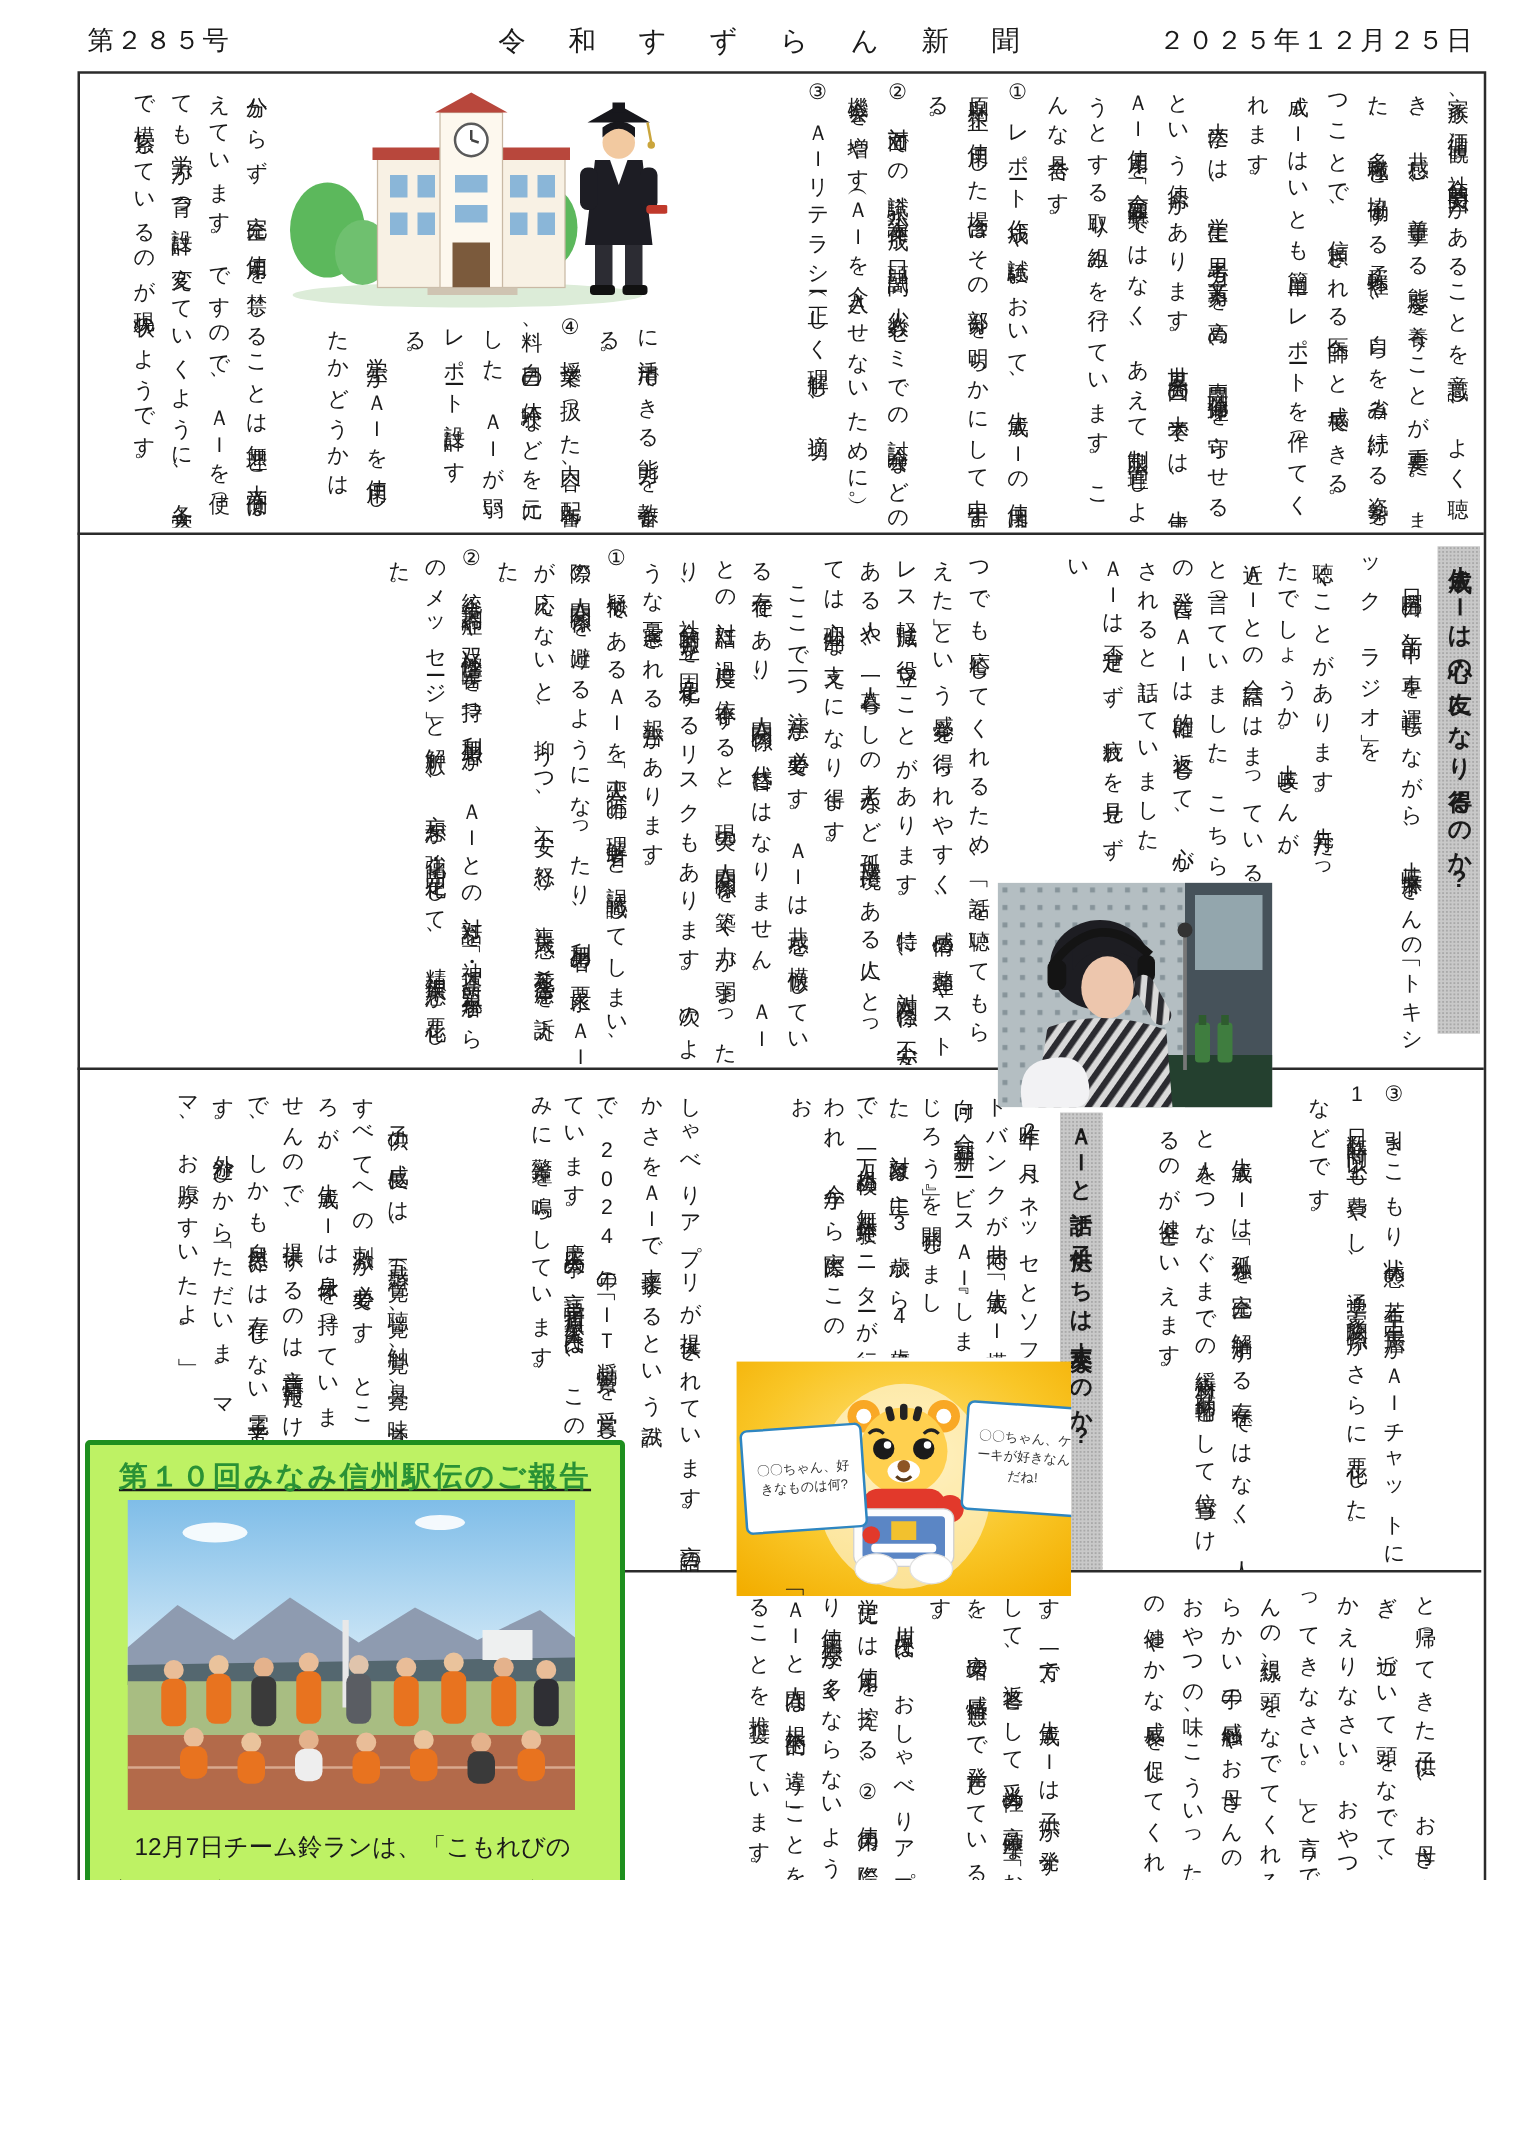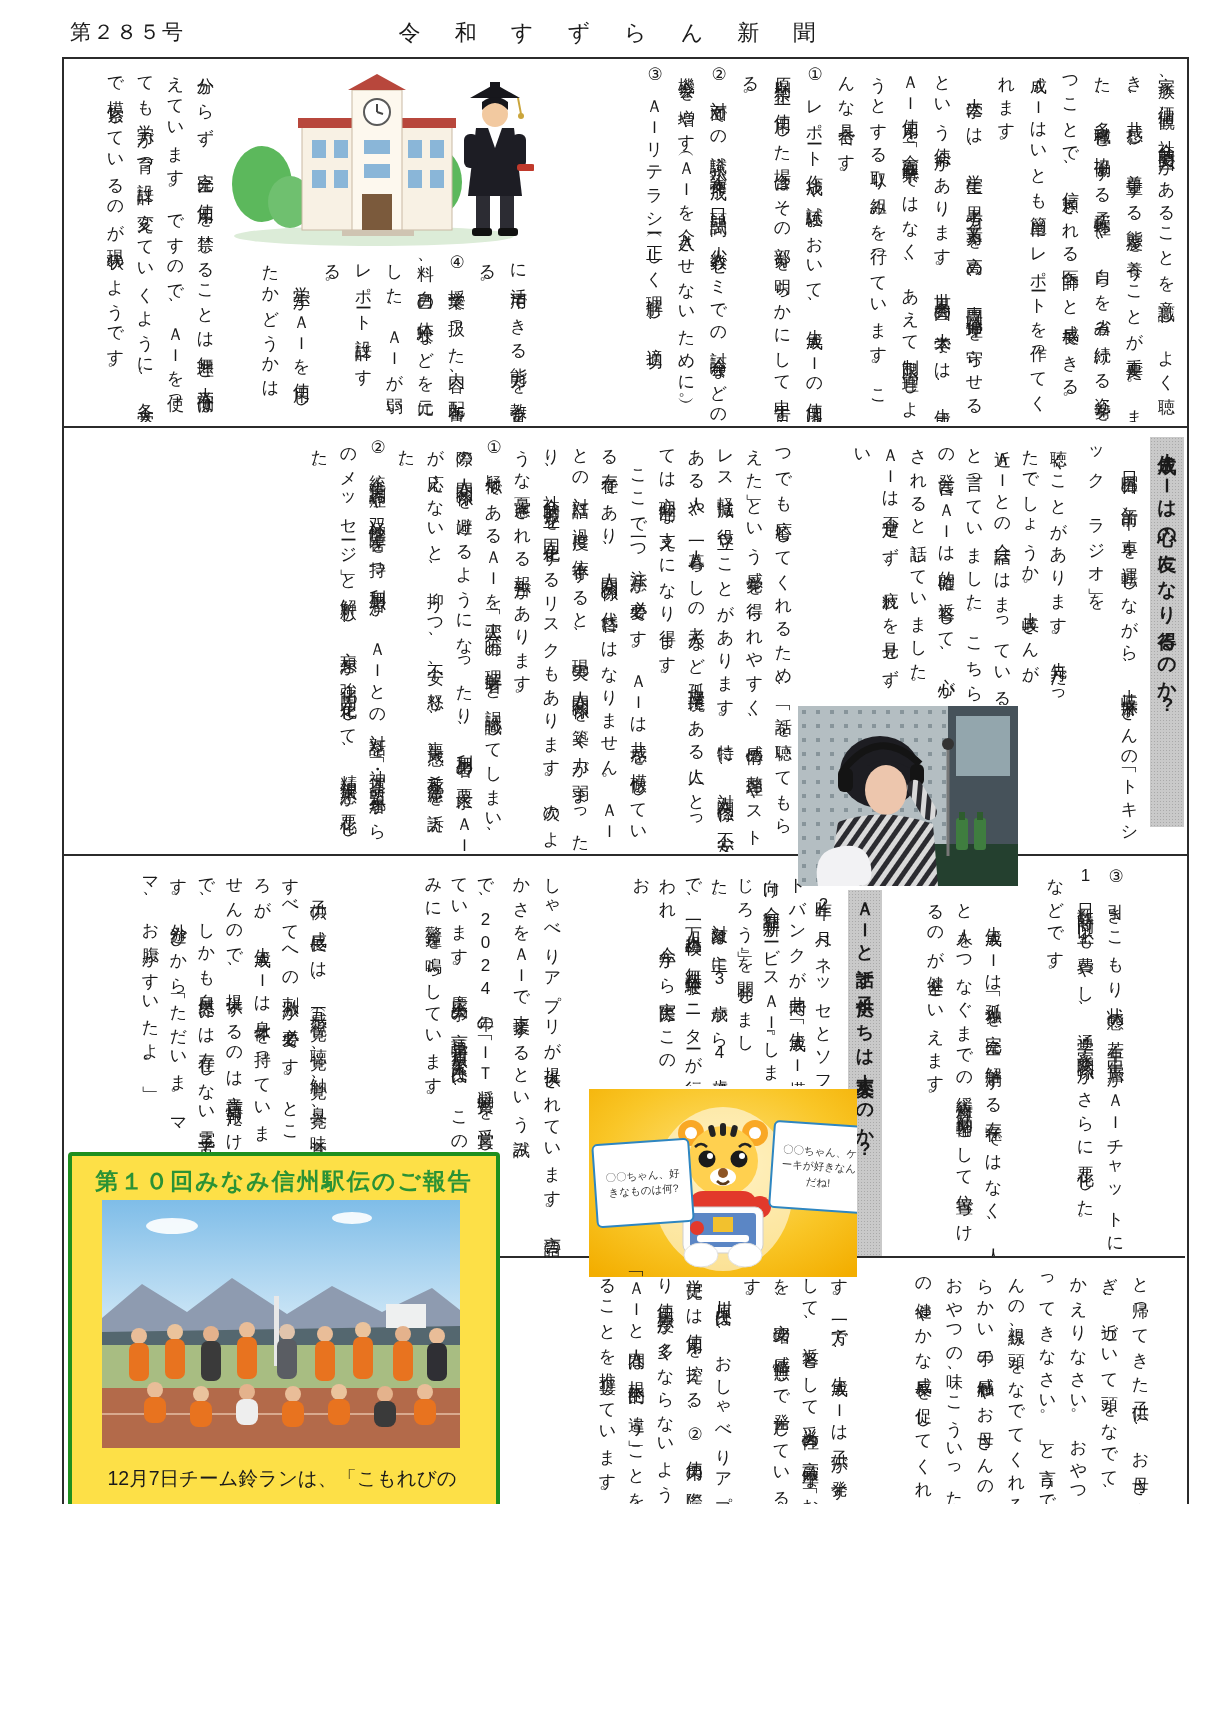--- a/index.html
+++ b/index.html
@@ -15,38 +15,39 @@
      font-size:17px;letter-spacing:4px;line-height:29px;overflow:hidden;text-align:start;}
   .v p{margin:0;padding:0;}
   .hl{position:absolute;writing-mode:vertical-rl;text-orientation:upright;font-weight:bold;
       font-size:19px;letter-spacing:3px;line-height:34px;background:#c9c9c9;
       background-image:radial-gradient(#a9a9a9 0.8px,transparent 0.9px);background-size:3px 3px;
       overflow:hidden;text-align:start;}
   .credit{text-align:end;}
   .imgbox{position:absolute;overflow:hidden;}
   
   #ekiden{position:absolute;left:68px;top:1152px;width:424px;height:496px;
-          border:4px solid #1e8f1e;border-radius:4px;background:#fde047;}
+          border:4px solid #1e8f1e;border-radius:4px;background:#bef264;text-decoration:underline;}
   #ekiden .etitle{margin-top:10px;text-align:center;color:#2a9235;font-weight:bold;
                   font-size:23px;letter-spacing:2px;}
   #ekiden .ephoto{position:absolute;left:30px;top:44px;width:358px;height:248px;}
   #ekiden .etext{position:absolute;left:16px;top:304px;width:394px;font-size:19.5px;line-height:36px;}
   #ekiden .etext p{margin:0;}
   
   .bubble{position:absolute;background:#fff;border:2px solid #2e86c1;border-radius:6px;
           font-size:10.5px;line-height:1.45;color:#333;padding:9px 6px;text-align:center;
           display:flex;align-items:center;justify-content:center;}
 </style>
 </head>
 <body>
 
 <div id="page">
 
   <div class="hdr issue">第２８５号</div>
   <div class="hdr title">令和すずらん新聞</div>
+  <div class="hdr date">２０２５年１２月２５日</div>
 
   <div class="frame"></div>
   <div class="rule" style="left:62px;top:426px;width:1125px;"></div>
   <div class="rule" style="left:62px;top:854px;width:1125px;"></div>
   <div class="rule" style="left:492px;top:1256px;width:693px;"></div>
 
   <div class="v" style="left:534px;top:64px;width:648px;height:358px;line-height:32px;">
       <p>家族、価値観、社会的要因があることを意識し、よく聴き、共感し、尊重する態度を養うことが重要だ。また、多職種と協働する柔軟性や、自らを省み続ける姿勢を持つことで、信頼される医師へと成長できる。》生成ＡＩはいとも簡単にレポートを作ってくれます。</p>
       <p>　大学には、学生に思考力・文章力を高め、専門職倫理を守らせるという使命があります。世界各国の大学では、生成ＡＩ使用を「全面解禁」ではなく、あえて制限・管理しようとする取り組みを行っています。こんな具合です。</p>
       <p>①レポート作成や試験において、生成ＡＩの使用は原則禁止、使用した場合はその部分を明らかにして申告する。</p>

